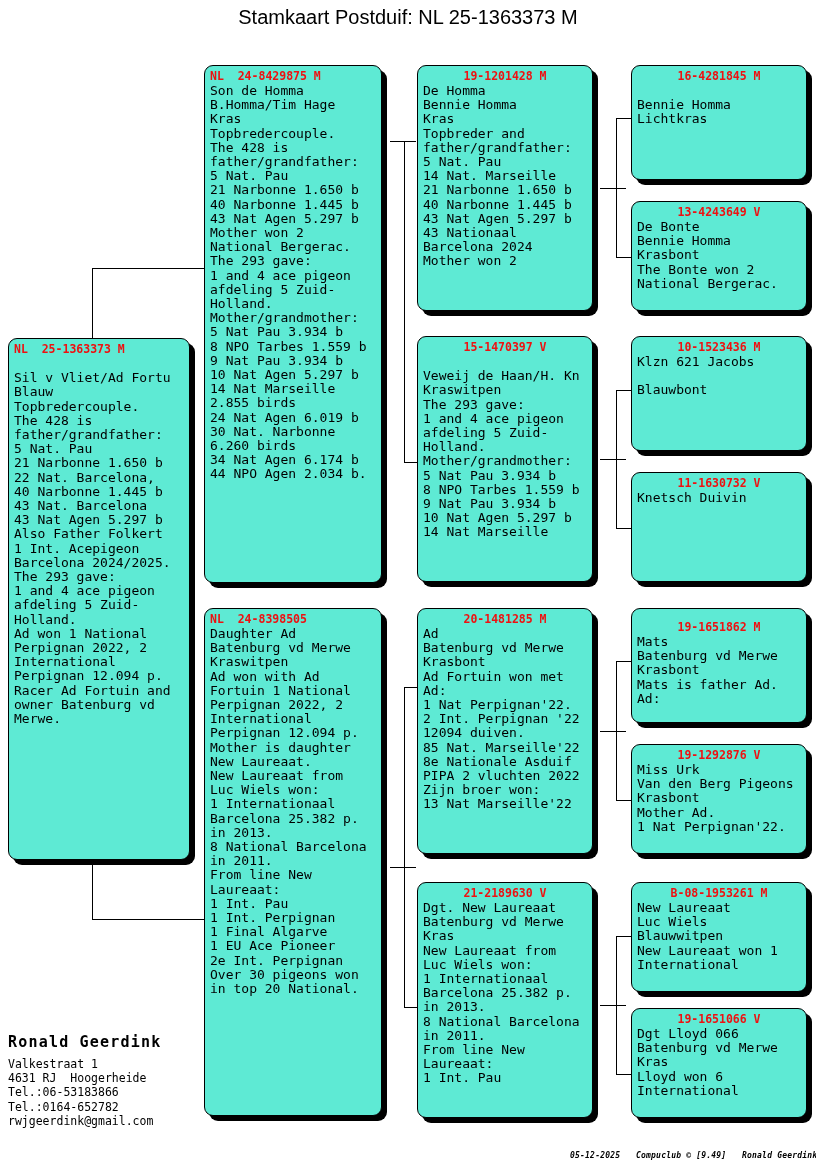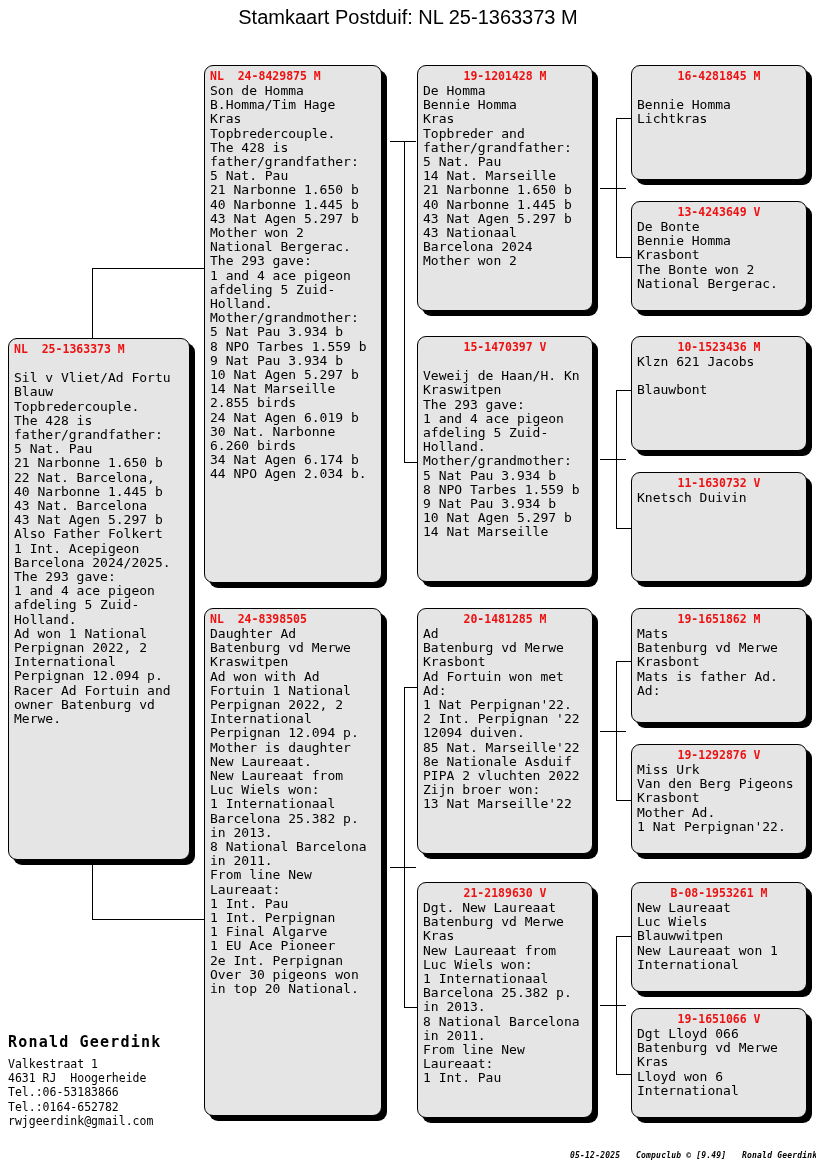--- a/index.html
+++ b/index.html
@@ -11,21 +11,21 @@
 
   .title{
     position:absolute;left:0;top:6px;width:816px;text-align:center;
     font-family:"Liberation Sans",sans-serif;
     font-size:20px;font-weight:400;color:#000;letter-spacing:0px;
   }
 
   
   .box{
     position:absolute;box-sizing:border-box;
-    background:#e5e5e5;border:1.4px solid #000;border-radius:9px;
+    background:#5eead4;border:1.4px solid #000;border-radius:9px;
     box-shadow:5px 5px 0 0 #000;
     padding:3px 5px 4px 5px;overflow:hidden;
     z-index:3;
   }
   .ring{
     color:#ee1111;font-weight:bold;font-size:11.5px;line-height:14px;
     white-space:pre;margin-bottom:1px;
   }
   .ring.c{text-align:center;}
   .ring.l{text-align:left;}
@@ -142,21 +142,21 @@
   <div class="ring c" style="color: rgb(238, 17, 17);">10-1523436 M</div>
   <div class="lines"><div>Klzn 621 Jacobs</div><div class="blank">&nbsp;</div><div>Blauwbont</div></div>
 </div>
 
 <div class="box" style="left:631px;top:472px;width:176px;height:110px;">
   <div class="ring c" style="color: rgb(238, 17, 17);">11-1630732 V</div>
   <div class="lines"><div>Knetsch Duivin</div></div>
 </div>
 
 <div class="box" style="left:631px;top:608px;width:176px;height:115px;">
-  <div class="ring c" style="color: rgb(238, 17, 17);">19-1651862 M</div>
+  <div class="ring c" style="color: rgb(238, 17, 17); margin-top: 8px;">19-1651862 M</div>
   <div class="lines"><div>Mats</div><div>Batenburg vd Merwe</div><div>Krasbont</div><div>Mats is father Ad.</div><div>Ad:</div></div>
 </div>
 
 <div class="box" style="left:631px;top:744px;width:176px;height:110px;">
   <div class="ring c" style="color: rgb(238, 17, 17);">19-1292876 V</div>
   <div class="lines"><div>Miss Urk</div><div>Van den Berg Pigeons</div><div>Krasbont</div><div>Mother Ad.</div><div>1 Nat Perpignan'22.</div></div>
 </div>
 
 <div class="box" style="left:631px;top:882px;width:176px;height:110px;">
   <div class="ring c" style="color: rgb(238, 17, 17);">B-08-1953261 M</div>

